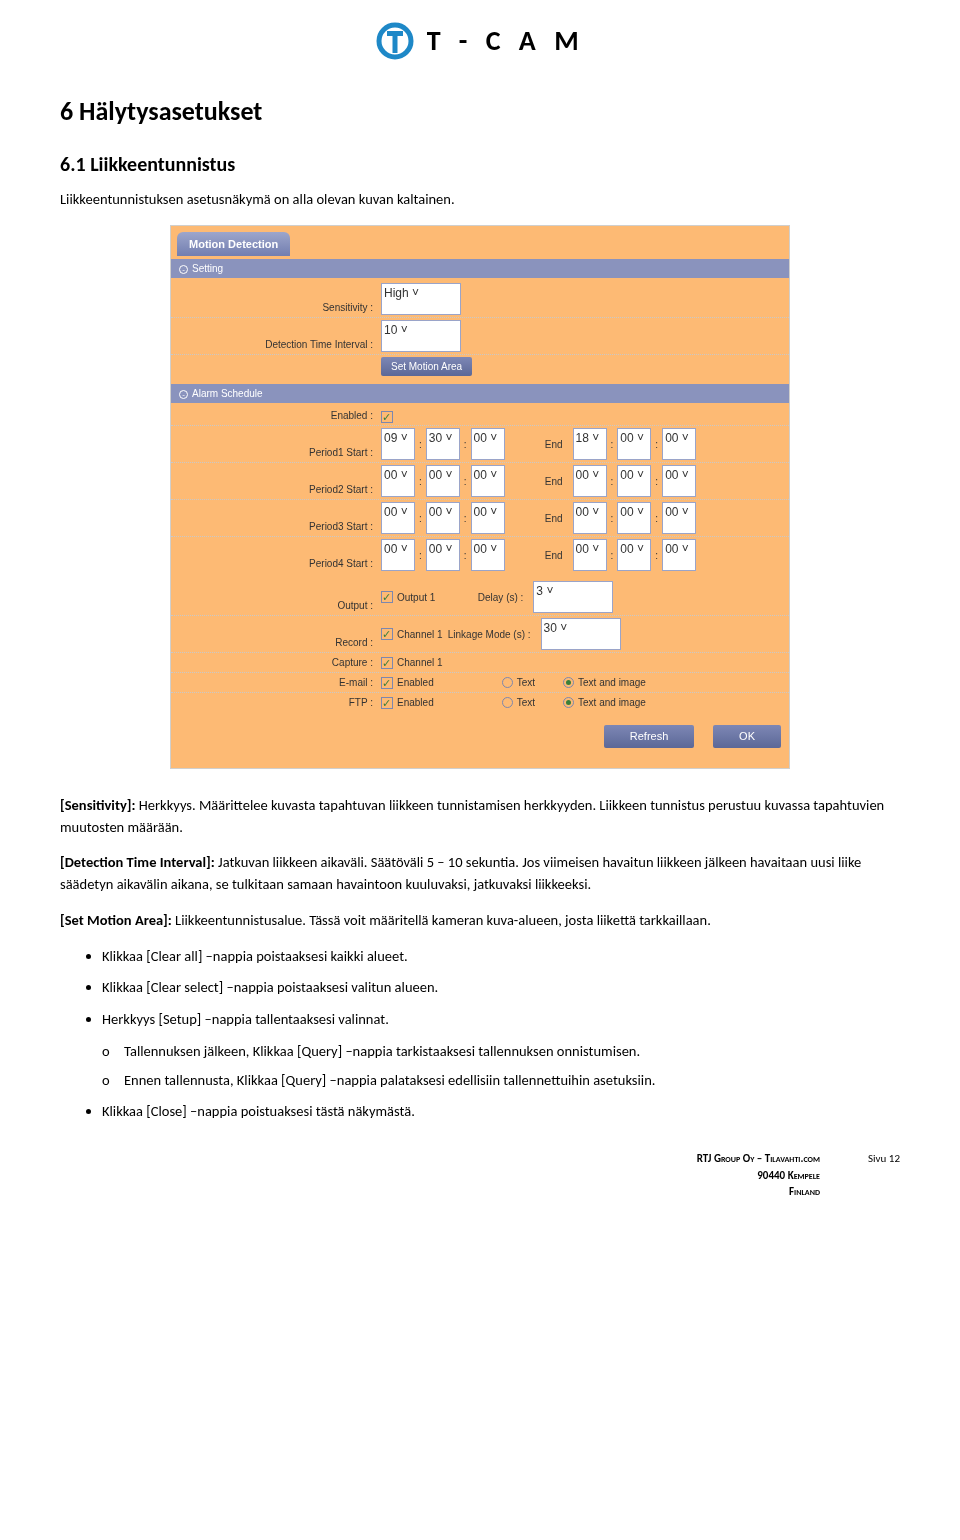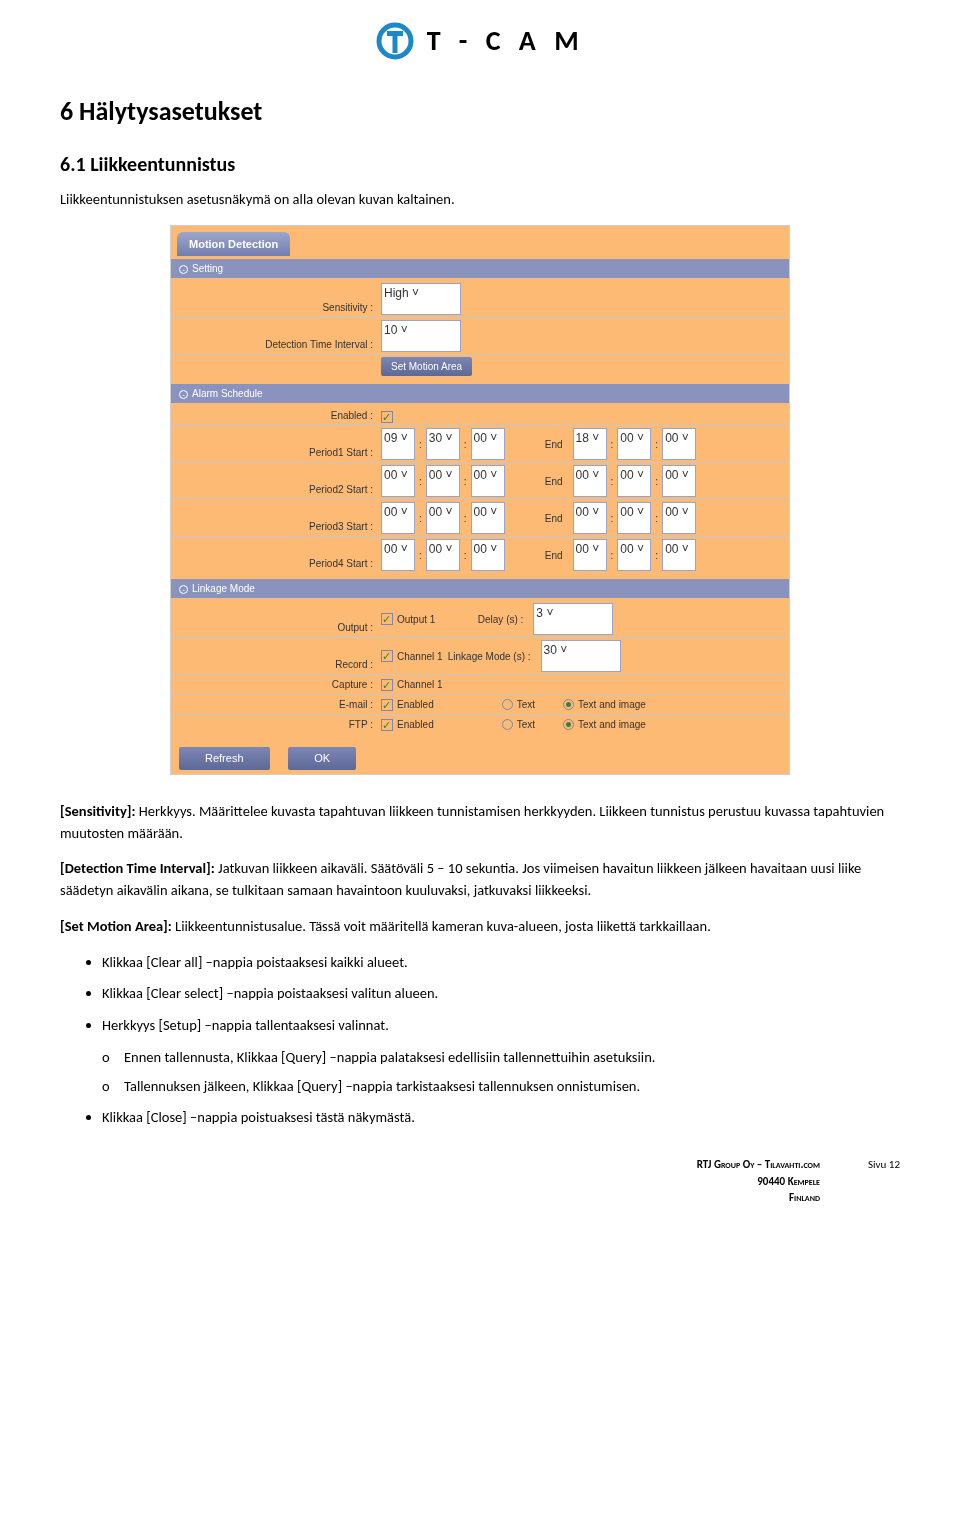--- a/index.html
+++ b/index.html
@@ -130,21 +130,21 @@
     margin: 0 8px;
   }
   .btn-sm {
     background: linear-gradient(#7d87b5,#5c6897);
     color: #fff;
     padding: 2px 10px;
     border-radius: 2px;
     font-size: 10px;
     display: inline-block;
   }
-  .btn-row { text-align: left; padding: 10px 0 4px 0; }
+  .btn-row { text-align: right; padding: 10px 0 20px 0; }
   .para { margin: 14px 0; }
   .para .bold { font-weight: bold; }
   ul.bullets { list-style: disc; margin-left: 42px; margin-top: 6px; }
   ul.bullets li { margin: 10px 0; }
   ul.sub { list-style: none; margin-left: 42px; }
   ul.sub li { margin: 7px 0; }
   ul.sub li::before { content: "o"; display: inline-block; width: 22px; }
   .footer {
     margin-top: 28px;
     display: flex;
@@ -220,21 +220,20 @@
           <div class="field-col"><span class="sel sm">00 ˅</span>:<span class="sel sm">00 ˅</span>:<span class="sel sm">00 ˅</span><span class="mid-label">End</span><span class="sel sm">00 ˅</span>:<span class="sel sm">00 ˅</span>:<span class="sel sm">00 ˅</span></div>
         </div>
         <div class="row">
           <div class="label-col">Period4 Start :</div>
           <div class="field-col"><span class="sel sm">00 ˅</span>:<span class="sel sm">00 ˅</span>:<span class="sel sm">00 ˅</span><span class="mid-label">End</span><span class="sel sm">00 ˅</span>:<span class="sel sm">00 ˅</span>:<span class="sel sm">00 ˅</span></div>
         </div>
       </div>
   </div>
 
   
-  <div class="section-bar"><span class="toggle">-</span><span>Linkage Mode</span></div>
   <div class="rowset">
     <div class="row">
       <div class="label-col">Output :</div>
       <div class="field-col">
         <span class="chk checked"></span>
         <span>Output 1</span>
         <span class="mid-label" style="width:90px">Delay (s) :</span>
         <span class="sel wide"><span>3</span> <span>˅</span></span>
       </div>
     </div>
@@ -291,22 +290,22 @@
 <p class="para"><span class="bold">[Sensitivity]:</span><span> Herkkyys. Määrittelee kuvasta tapahtuvan liikkeen tunnistamisen herkkyyden. Liikkeen tunnistus perustuu kuvassa tapahtuvien muutosten määrään.</span></p>
 <p class="para"><span class="bold">[Detection Time Interval]:</span><span> Jatkuvan liikkeen aikaväli. Säätöväli 5 – 10 sekuntia. Jos viimeisen havaitun liikkeen jälkeen havaitaan uusi liike säädetyn aikavälin aikana, se tulkitaan samaan havaintoon kuuluvaksi, jatkuvaksi liikkeeksi.</span></p>
 <p class="para"><span class="bold">[Set Motion Area]:</span><span> Liikkeentunnistusalue. Tässä voit määritellä kameran kuva-alueen, josta liikettä tarkkaillaan.</span></p>
 
 <ul class="bullets">
   <li>Klikkaa [Clear all] –nappia poistaaksesi kaikki alueet.</li>
   <li>Klikkaa [Clear select] –nappia poistaaksesi valitun alueen.</li>
   <li>Herkkyys [Setup] –nappia tallentaaksesi valinnat.</li>
 </ul>
 <ul class="sub">
+  <li>Tallennuksen jälkeen, Klikkaa [Query] –nappia tarkistaaksesi tallennuksen onnistumisen.</li>
   <li>Ennen tallennusta, Klikkaa [Query] –nappia palataksesi edellisiin tallennettuihin asetuksiin.</li>
-  <li>Tallennuksen jälkeen, Klikkaa [Query] –nappia tarkistaaksesi tallennuksen onnistumisen.</li>
 </ul>
 <ul class="bullets">
   <li>Klikkaa [Close] –nappia poistuaksesi tästä näkymästä.</li>
 </ul>
 
 <div class="footer">
   <div class="spacer-left"></div>
   <div class="footer-center">
     <div>RTJ Group Oy – Tilavahti.com</div>
     <div>90440 Kempele</div>

